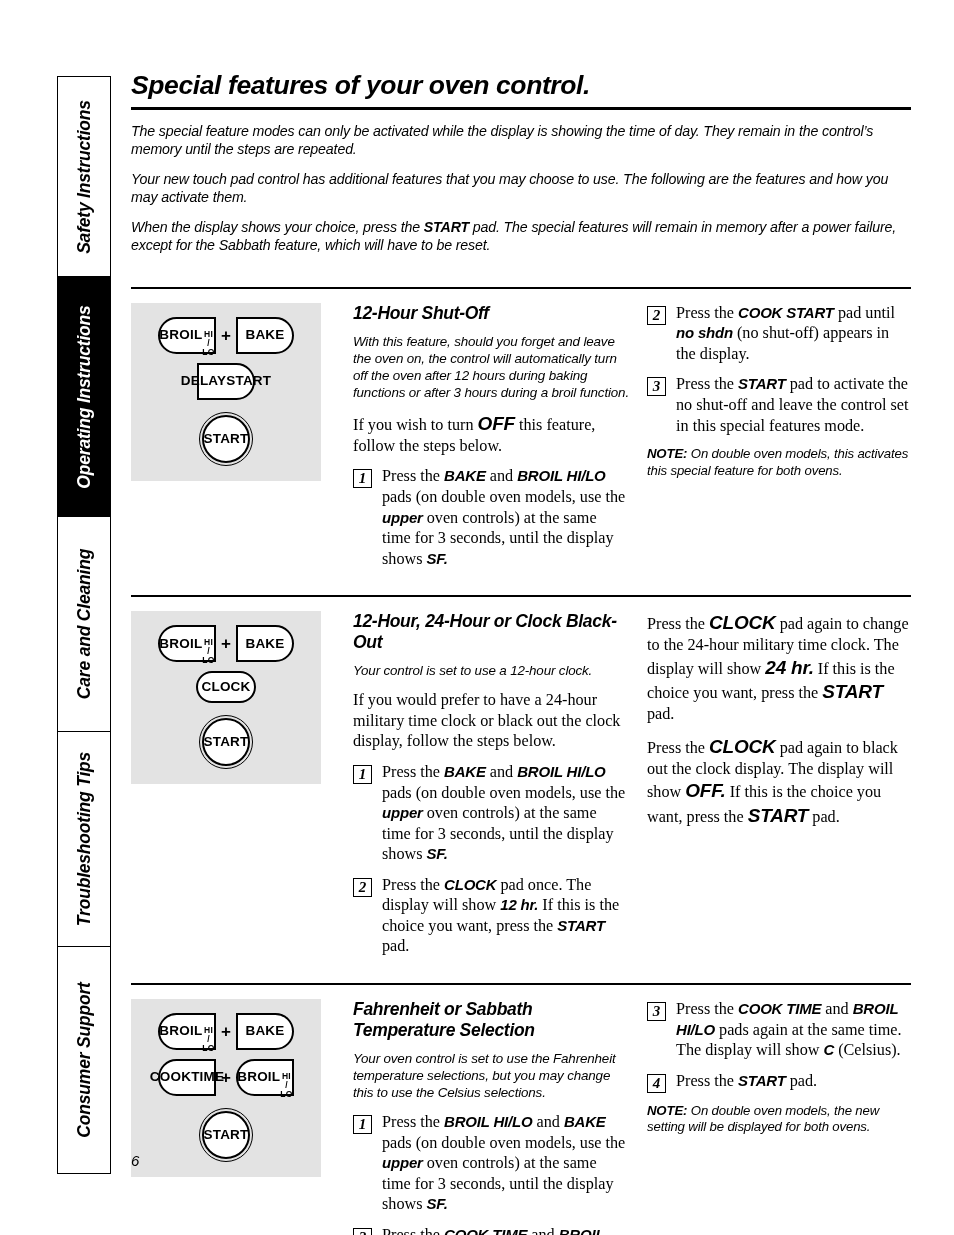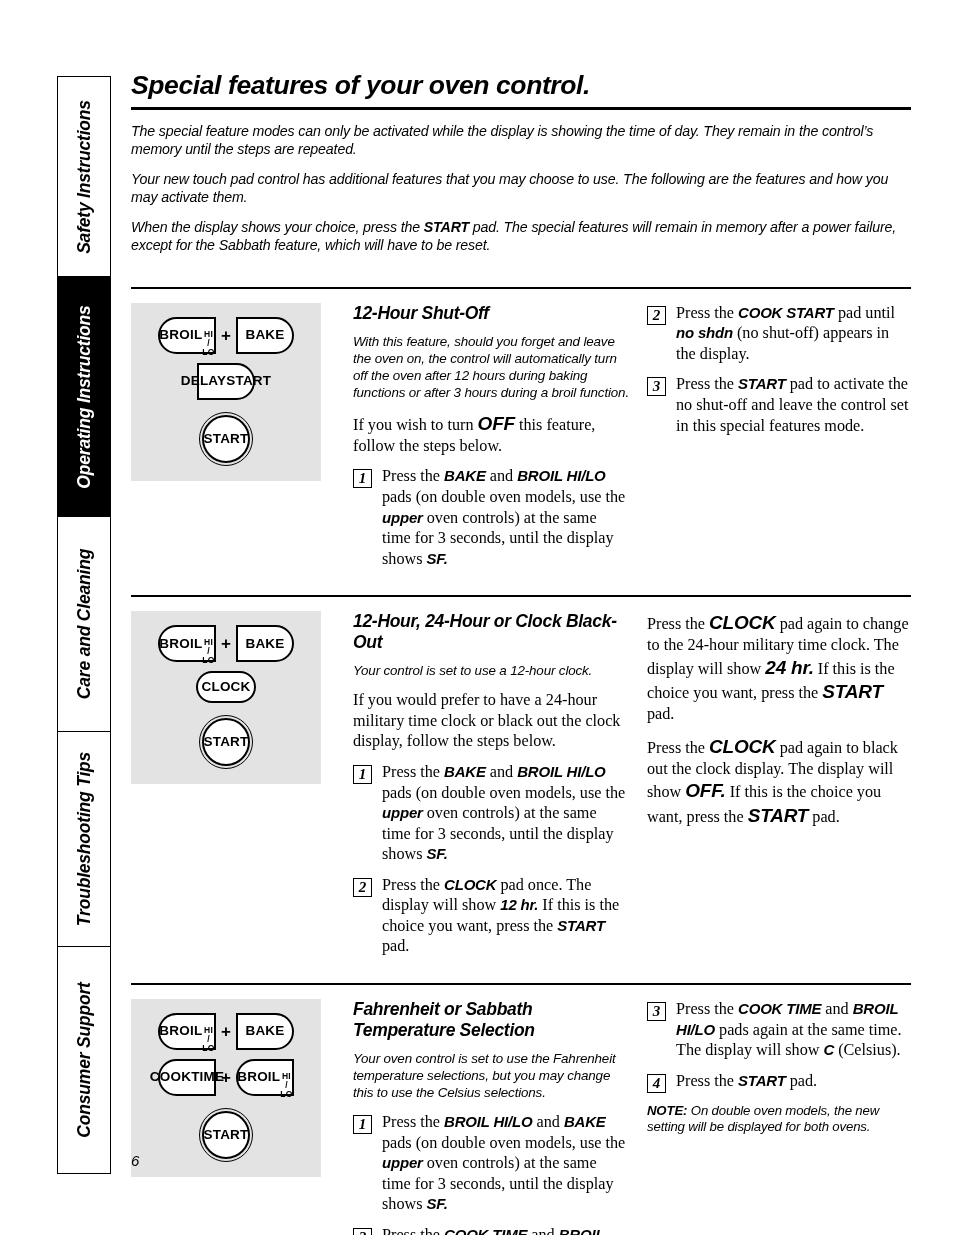--- a/index.html
+++ b/index.html
@@ -315,20 +315,21 @@
         <div>
             <div class="step">
               <div class="step-num">2</div>
               <div class="step-body"><span>Press the </span><b>COOK START</b><span> pad until </span><b>no shdn</b><span> (no shut-off) appears in the display.</span></div>
             </div>
             <div class="step">
               <div class="step-num">3</div>
               <div class="step-body"><span>Press the </span><b>START</b><span> pad to activate the no shut-off and leave the control set in this special features mode.</span></div>
             </div>
           </div>
+        <p class="note"><b>NOTE:</b><span> On double oven models, this activates this special feature for both ovens.</span></p>
       </div>
     </div>
   </div>
 
   <div class="sec-gap-top"></div>
   <hr class="rule-thin">
   <div class="sec-gap-bot"></div>
 
   <div class="section">
     <div class="diagram">

